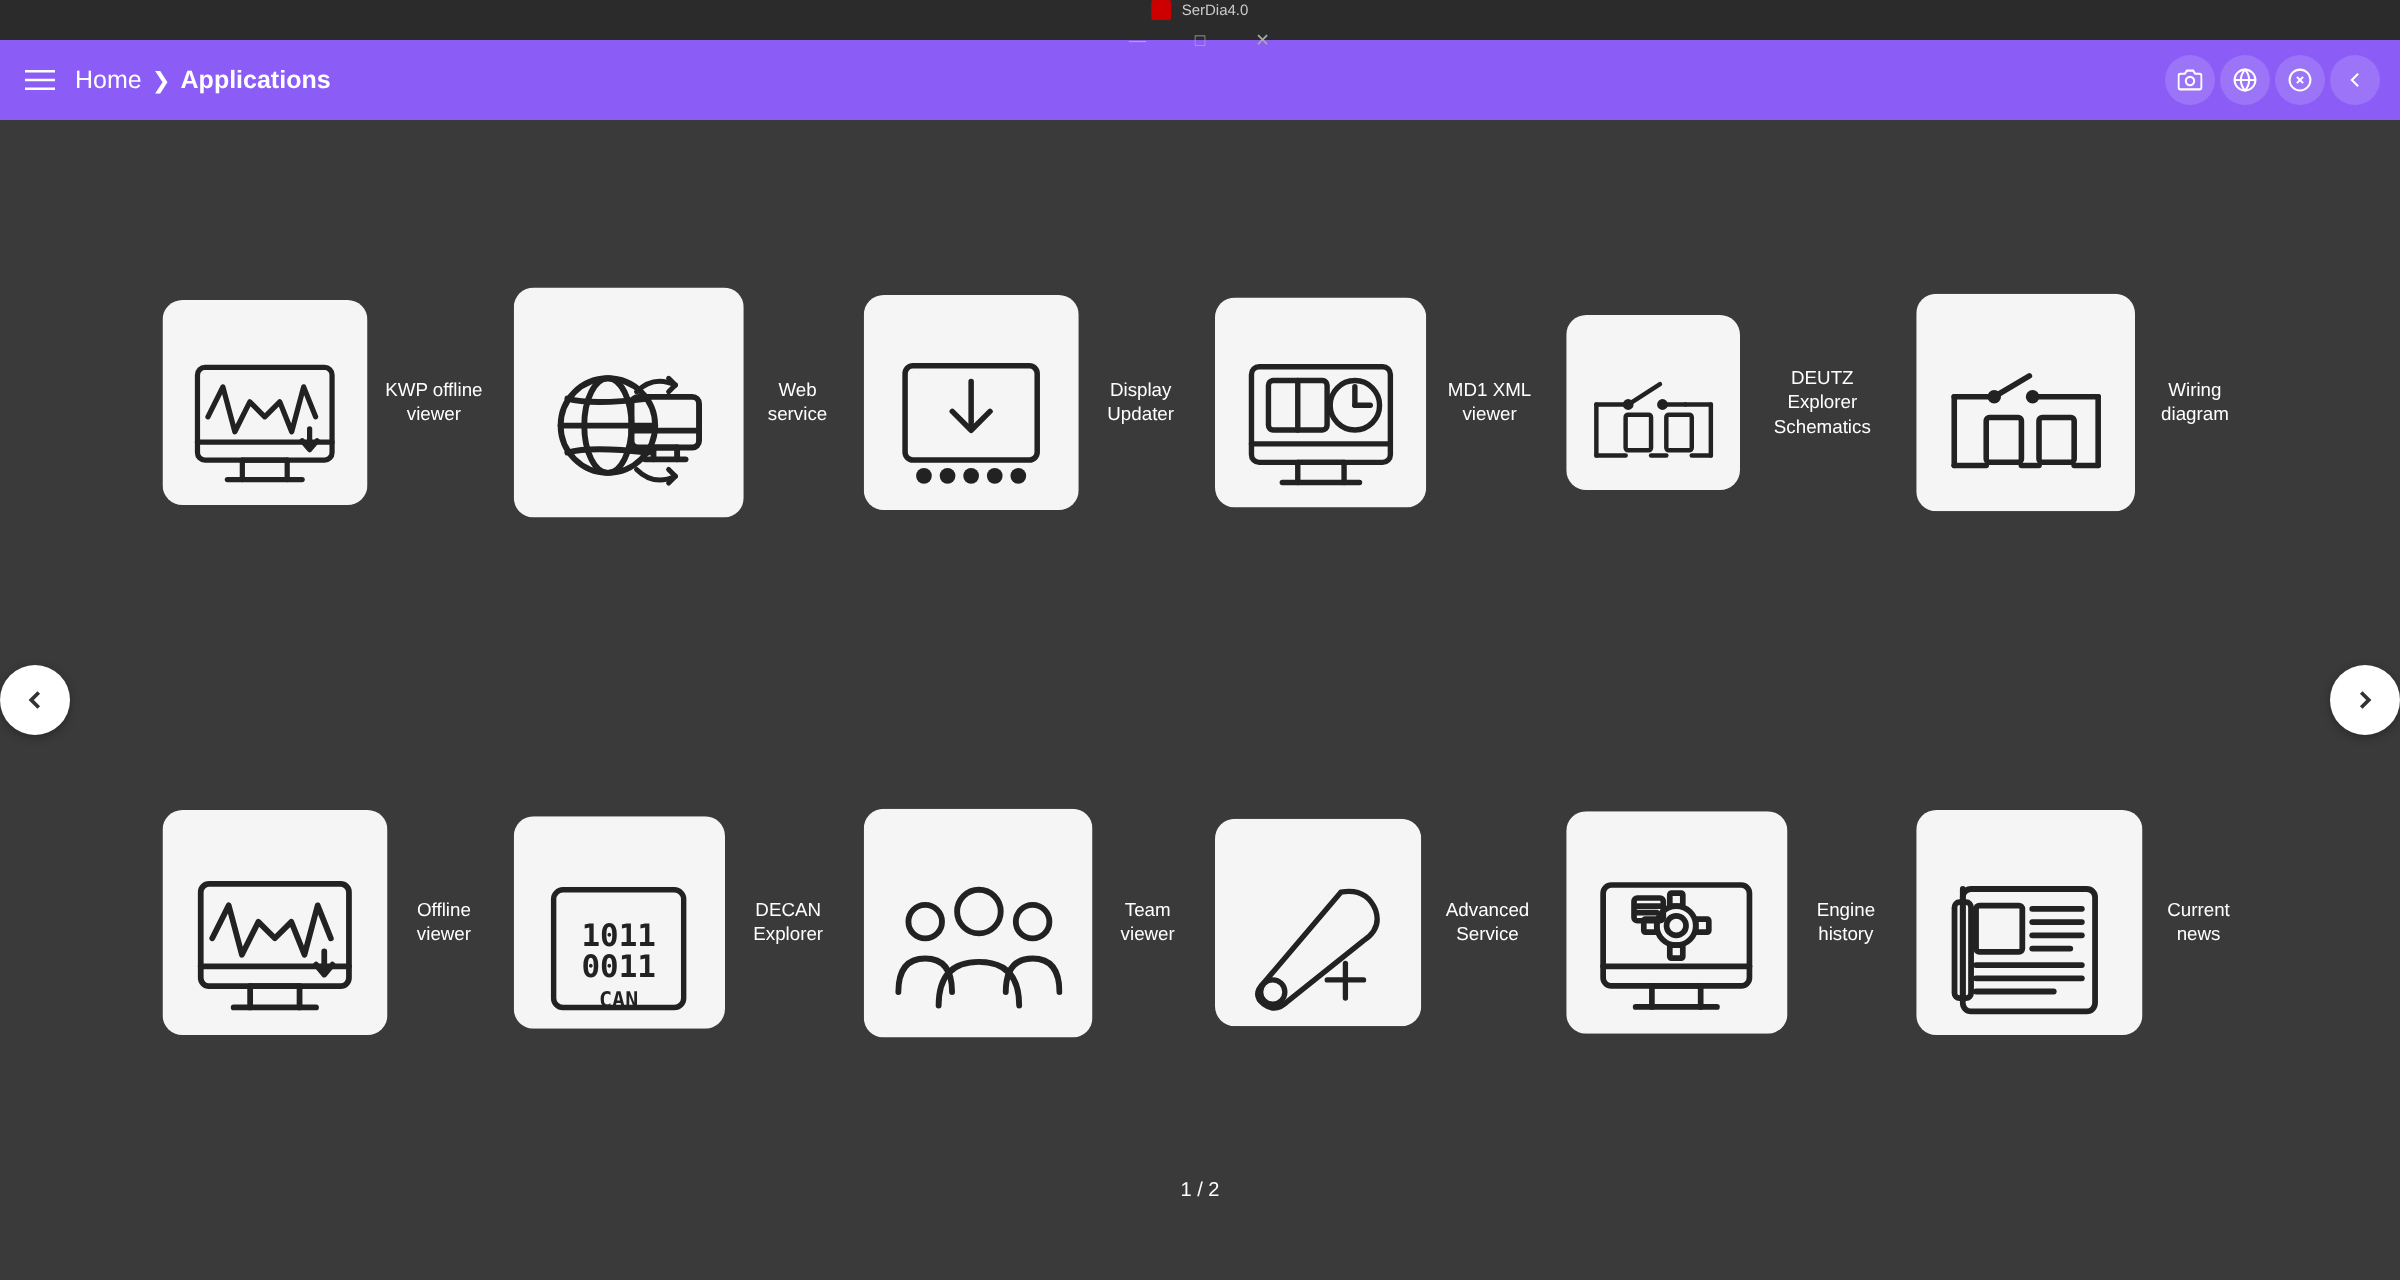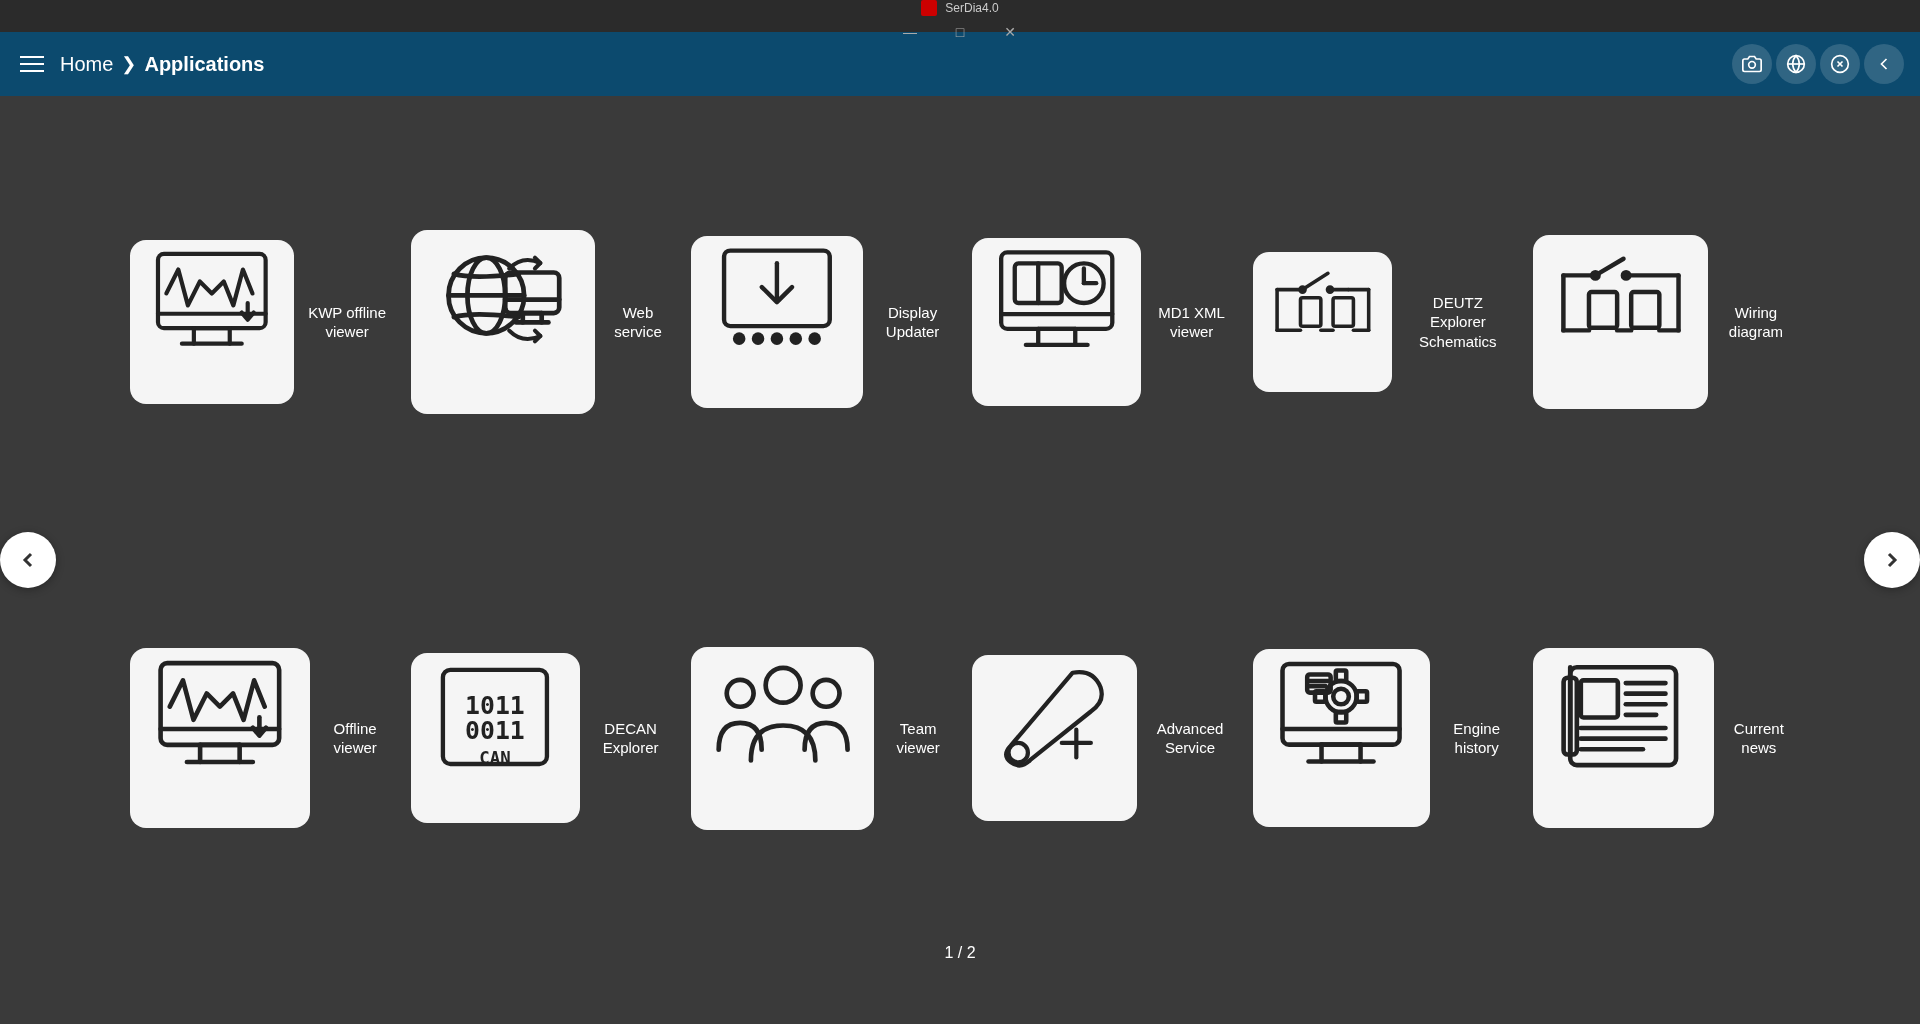--- a/index.html
+++ b/index.html
@@ -46,21 +46,21 @@
       align-items: center;
       justify-content: center;
       cursor: pointer;
       font-size: 14px;
       color: #aaa;
       background: transparent;
       border: none;
     }
 
     .header {
-      background: #0c4a6e;
+      background: #8b5cf6;
       height: 64px;
       display: flex;
       align-items: center;
       padding: 0 16px;
       gap: 12px;
     }
     .menu-btn {
       width: 32px;
       height: 32px;
       display: flex;
@@ -150,21 +150,21 @@
       gap: 14px;
       cursor: pointer;
     }
 
     .app-icon-box {
       width: 100%;
       background: #f5f5f5;
       border-radius: 16px;
       aspect-ratio: 1;
       display: flex;
-      align-items: flex-start;
+      align-items: flex-end;
       justify-content: center;
       border: 2px solid transparent;
       transition: border-color 0.2s;
     }
 
     .app-icon-box svg {
       width: 75%;
       height: 75%;
     }
 

